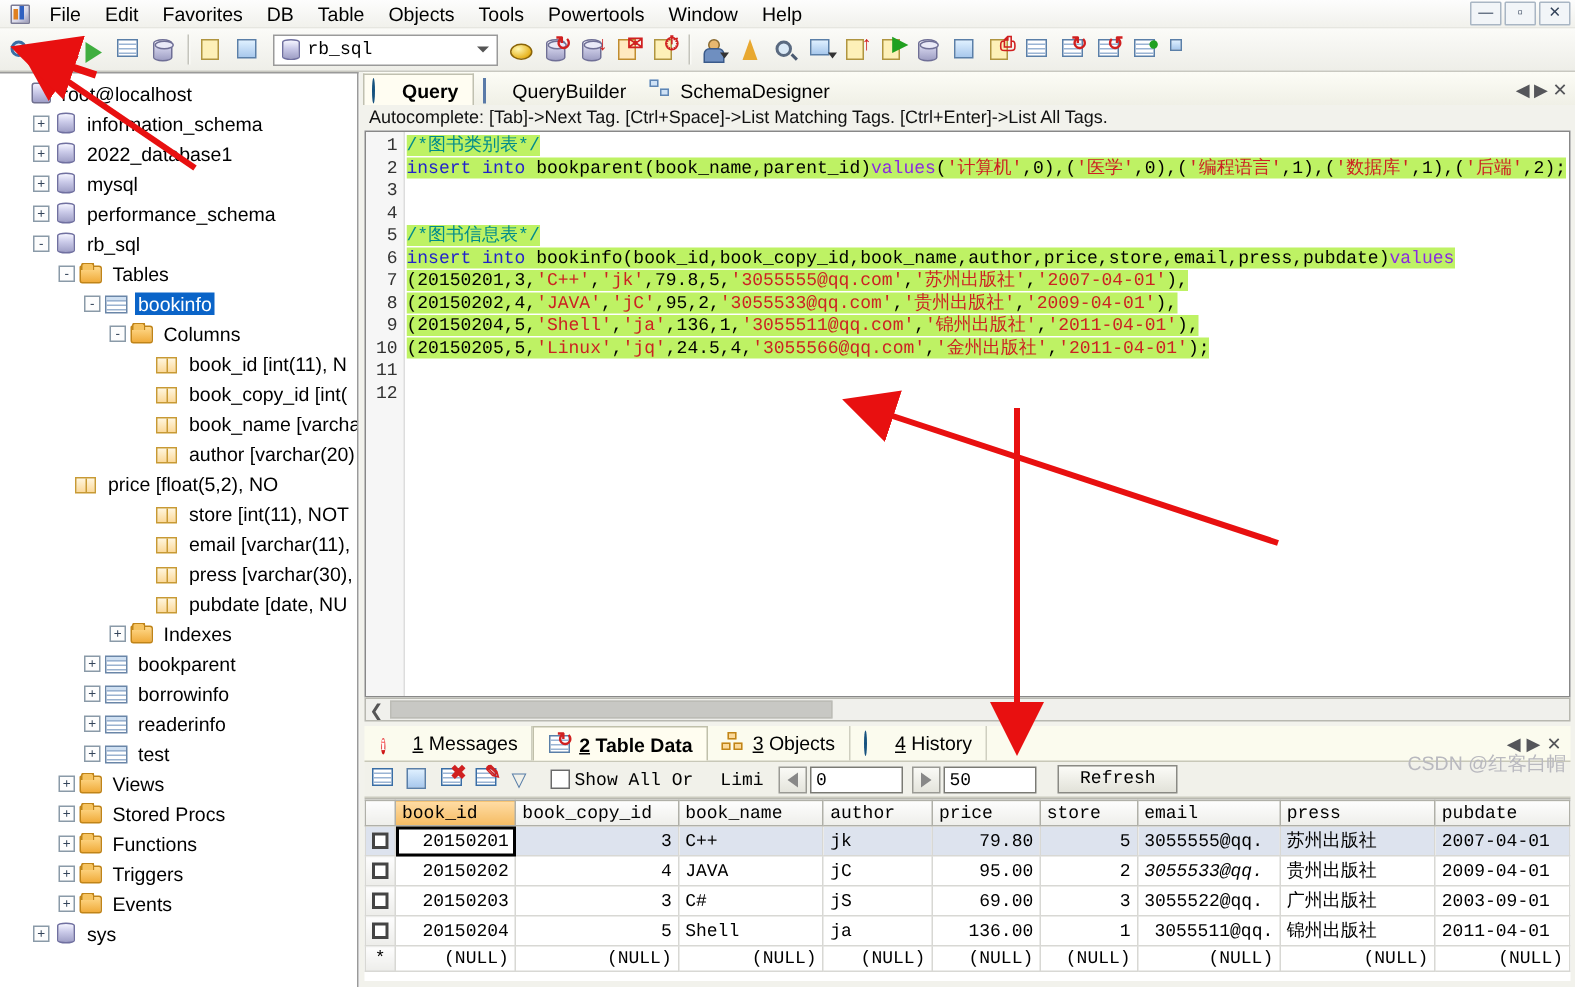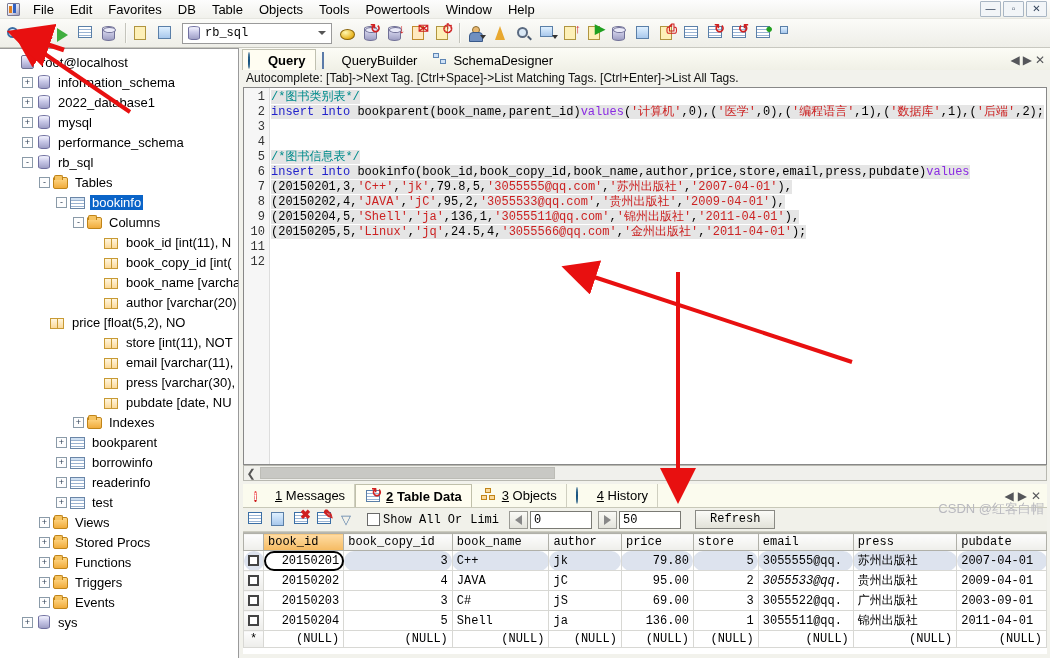--- a/index.html
+++ b/index.html
@@ -197,21 +197,21 @@
   .gutter div {
     height: 15px; line-height: 15px; font-family: "Liberation Mono", monospace;
     font-size: 12px; color: #333; padding-right: 4px;
   }
   .code {
     position: absolute; left: 27px; top: 0; right: 0; bottom: 0; padding-top: 2px;
     font-family: "Liberation Mono", monospace; font-size: 12px;
     white-space: nowrap; overflow: hidden;
   }
   .code .ln { height: 15px; line-height: 15px; }
-  .code .sel { background: #e5e5e5; }
+  .code .sel { background: #bef264; }
   .kw  { color: #2222cc; }
   .str { color: #cc2222; }
   .fn  { color: #8a2be2; }
   .cmt { color: #008b8b; }
   .num, .pun { color: #000; }
 
   .hscroll {
     position: absolute; left: 3px; top: 417px; width: 804px; height: 16px;
     background: #f0f0ec; border: 1px solid #b8b8b0; display: flex; align-items: center;
   }
@@ -265,21 +265,21 @@
   table.grid th {
     background: linear-gradient(#fdfdfd,#eeeeea); border: 1px solid #b0b0a8;
     font-weight: normal; text-align: left; padding: 1px 4px; height: 17px;
   }
   table.grid th.keycol { background: linear-gradient(#ffdca4,#f5bb62); }
   table.grid th.rowhdr { width: 18px; padding: 0; }
   table.grid td {
     border: 1px solid #d8d8d4; padding: 1px 4px; height: 17px; white-space: nowrap;
     overflow: hidden;
   }
-  table.grid tr.selrow td { background: #dde3ee; border-radius: 10px; }
+  table.grid tr.selrow td { background: #dde3ee; }
   td.rowsel { width: 18px; background: linear-gradient(#fdfdfd,#ededea); text-align: center; padding: 0;}
   td.rowsel.cur { background: linear-gradient(#ffdca4,#f3b95e); }
   .cbox { width: 11px; height: 11px; border: 2px solid #444; background: #fff; display: inline-block; vertical-align: middle;}
   td.num { text-align: right; }
   td.curcell { outline: 2px solid #000; outline-offset: -2px; background: #fff !important; }
 
   
   .annot { position: absolute; pointer-events: none; }
   .watermark {
     position: absolute; right: 6px; bottom: 4px;
@@ -872,21 +872,21 @@
               </div>
               <span class="redarr">✎</span>
             </div>
           </div>
         <div class="rtb">
             <div class="ico" style="left:3px;top:3px;color:#5a7fa8;font-size:13px;line-height:13px">▽</div>
           </div>
         <div class="chkwrap">
           <span class="chkbox"></span>
           <span>Show All Or</span>
-          <span style="margin-left:8px">Limi</span>
+          <span style="margin-left:18px">Limi</span>
         </div>
         <div class="navbtn" style="margin-left:8px">
             <span class="tl"></span>
           </div>
         <div class="numfield">0</div>
         <div class="navbtn" style="margin-left:4px">
             <span class="tr"></span>
           </div>
         <div class="numfield">50</div>
         <div class="refreshbtn" style="margin-left:12px">Refresh</div>
@@ -946,21 +946,21 @@
                 <td style="width: 96px;">2003-09-01</td>
               </tr>
               <tr class="">
                 <td class="rowsel"><span class="cbox"></span></td>
                 <td class="num" style="width: 90px;">20150204</td>
                 <td class="num" style="width: 118px;">5</td>
                 <td style="width: 113px;">Shell</td>
                 <td style="width: 87px;">ja</td>
                 <td class="num" style="width: 86px;">136.00</td>
                 <td class="num" style="width: 74px;">1</td>
-                <td style="width: 100px;">3055511@qq.</td>
+                <td style="width: 100px; text-align: right;">3055511@qq.</td>
                 <td style="width: 128px;">锦州出版社</td>
                 <td style="width: 96px;">2011-04-01</td>
               </tr>
               <tr class="">
                 <td class="rowsel">*</td>
                 <td class="num" style="width: 90px;">(NULL)</td>
                 <td class="num" style="width: 118px;">(NULL)</td>
                 <td class="num" style="width: 113px;">(NULL)</td>
                 <td class="num" style="width: 87px;">(NULL)</td>
                 <td class="num" style="width: 86px;">(NULL)</td>

